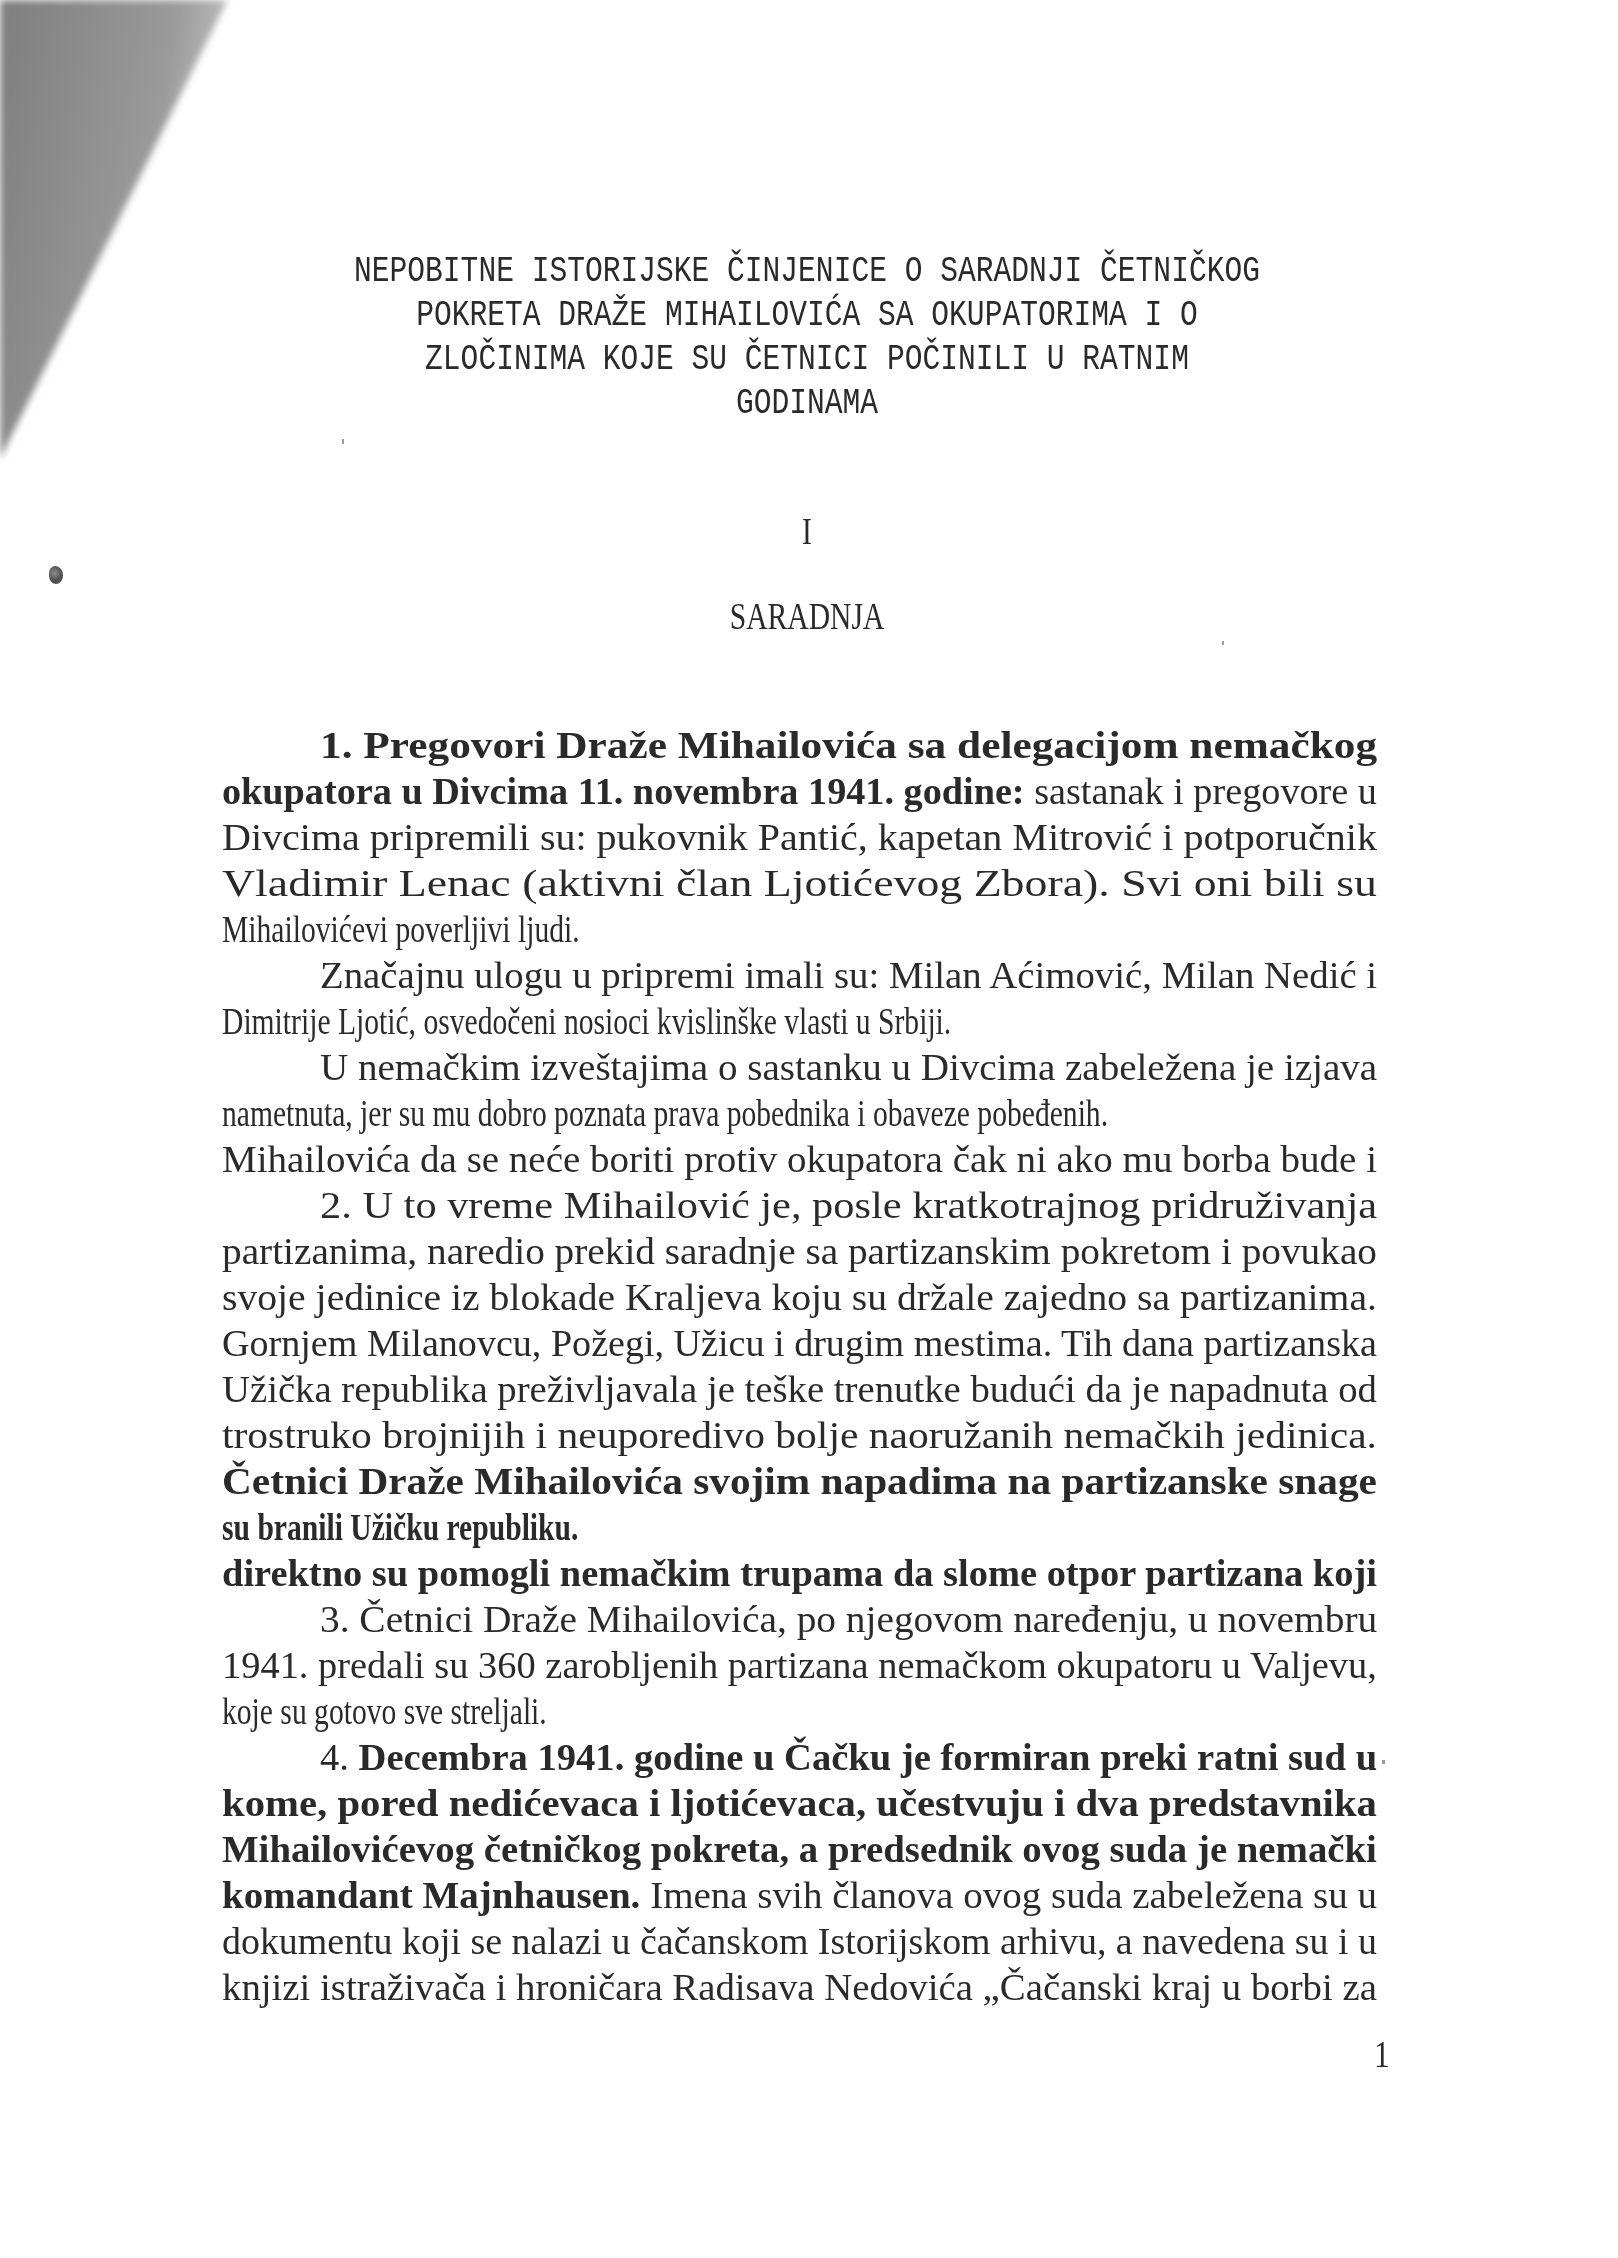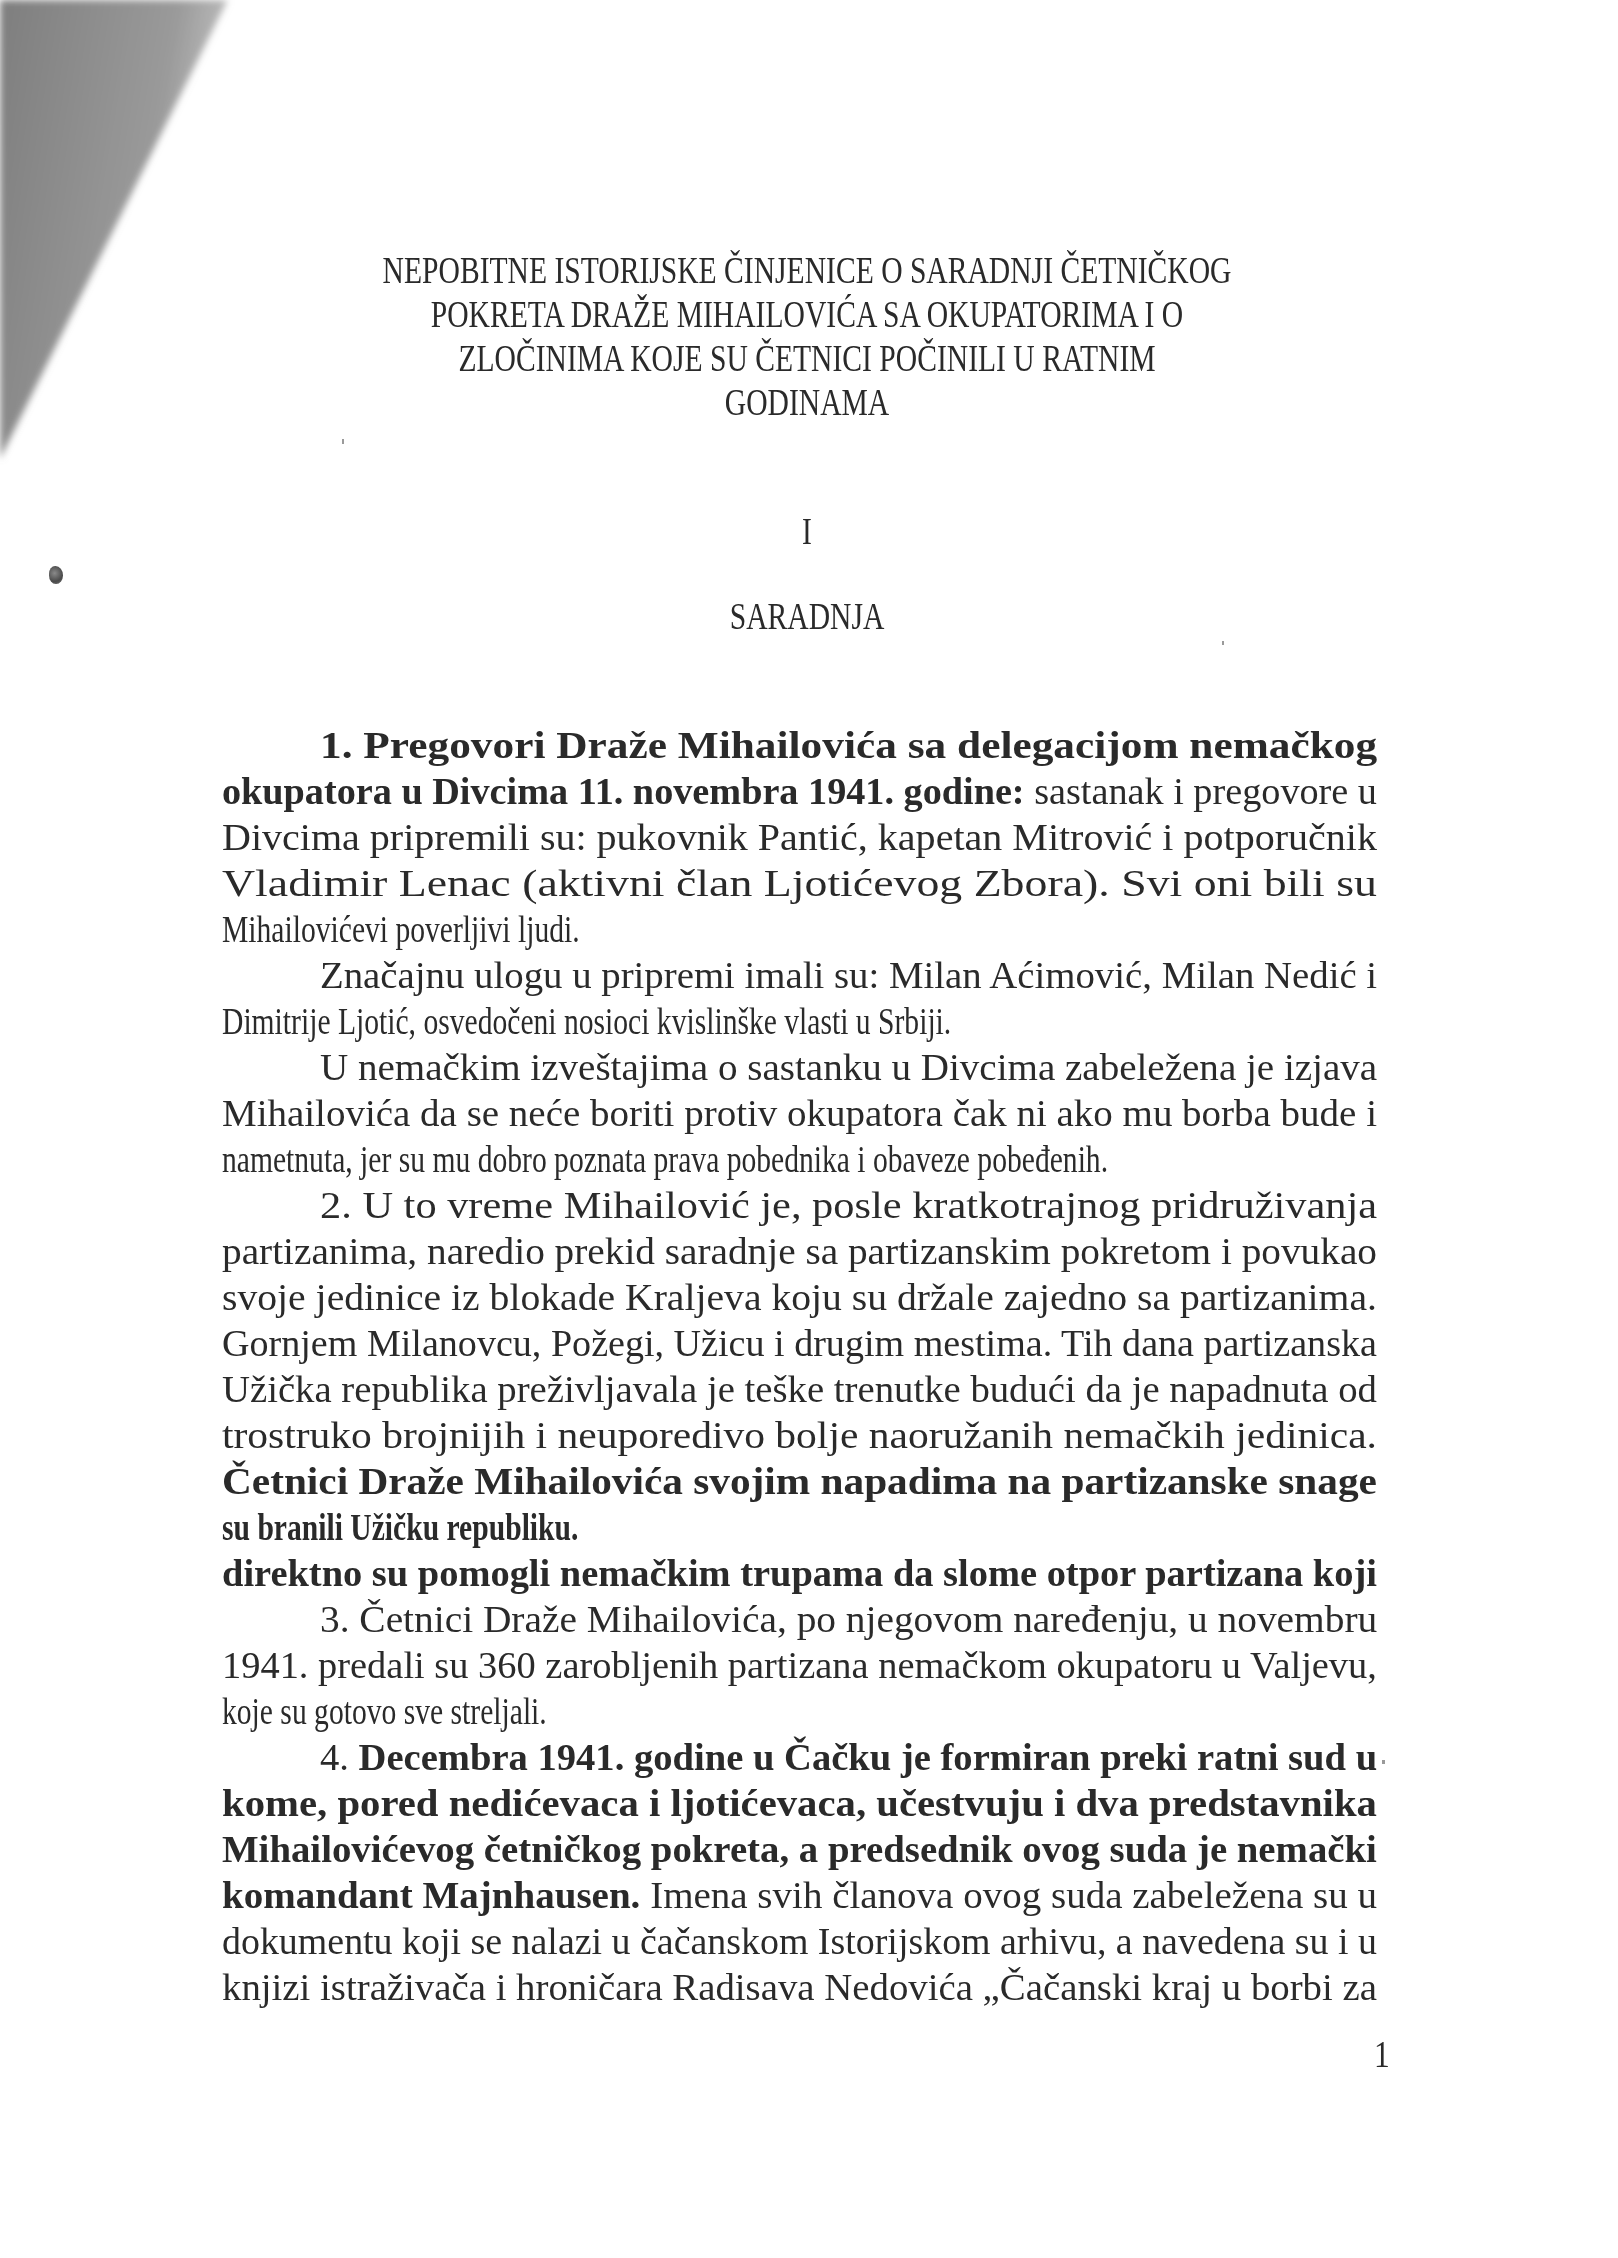--- a/index.html
+++ b/index.html
@@ -14,20 +14,21 @@
     pointer-events: none;
   }
   .ink-spot {
     position: absolute; left: 49px; top: 566px; width: 14px; height: 17.6px;
     border-radius: 45% 55% 50% 50%;
     background: radial-gradient(circle at 40% 40%, #8a8a8a, #4a4a4a 60%, #777 100%);
   }
   .title-block {
     position: absolute; left: 0; top: 249px; width: 1619px;
     text-align: center;
+    font-family: Liberation Mono, monospace;
   }
   .title-line {
     display: block;
     font-size: 37px; line-height: 44px; letter-spacing: 0px;
     white-space: nowrap;
     transform: scaleX(0.80); transform-origin: 797px 0;
     color: #2a2a2a;
   }
   .roman {
     position: absolute; left: 0; width: 1619px; top: 510px;
@@ -112,24 +113,24 @@
     <div class="line indent">
       <span class="txt" style="transform: scaleX(1.0487);"><span>Značajnu ulogu u pripremi imali su: Milan Aćimović, Milan Nedić i</span></span>
     </div>
     <div class="line">
       <span class="txt" style="transform: scaleX(0.8);"><span>Dimitrije Ljotić, osvedočeni nosioci kvislinške vlasti u Srbiji.</span></span>
     </div>
     <div class="line indent">
       <span class="txt" style="transform: scaleX(1.0554);"><span>U nemačkim izveštajima o sastanku u Divcima zabeležena je izjava</span></span>
     </div>
     <div class="line">
-      <span class="txt" style="transform: scaleX(1.0535);"><span>Mihailovića da se neće boriti protiv okupatora čak ni ako mu borba bude i</span></span>
+      <span class="txt" style="transform: scaleX(0.8);"><span>nametnuta, jer su mu dobro poznata prava pobednika i obaveze pobeđenih.</span></span>
     </div>
     <div class="line">
-      <span class="txt" style="transform: scaleX(0.8);"><span>nametnuta, jer su mu dobro poznata prava pobednika i obaveze pobeđenih.</span></span>
+      <span class="txt" style="transform: scaleX(1.0535);"><span>Mihailovića da se neće boriti protiv okupatora čak ni ako mu borba bude i</span></span>
     </div>
     <div class="line indent">
       <span class="txt" style="transform: scaleX(1.1457);"><span>2. U to vreme Mihailović je, posle kratkotrajnog pridruživanja</span></span>
     </div>
     <div class="line">
       <span class="txt" style="transform: scaleX(1.0615);"><span>partizanima, naredio prekid saradnje sa partizanskim pokretom i povukao</span></span>
     </div>
     <div class="line">
       <span class="txt" style="transform: scaleX(1.0717);"><span>svoje jedinice iz blokade Kraljeva koju su držale zajedno sa partizanima.</span></span>
     </div>

